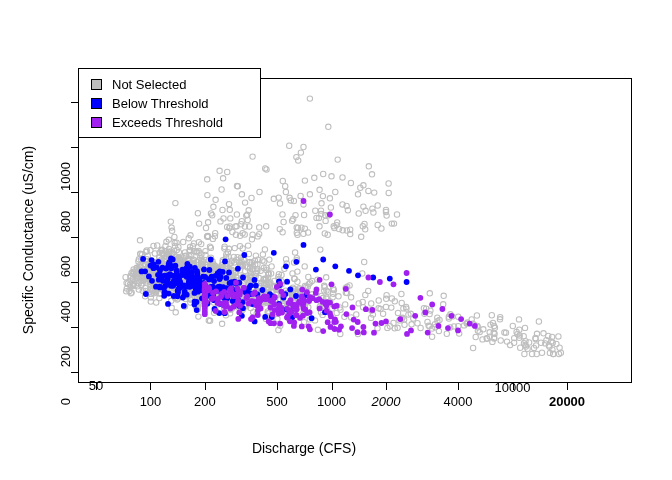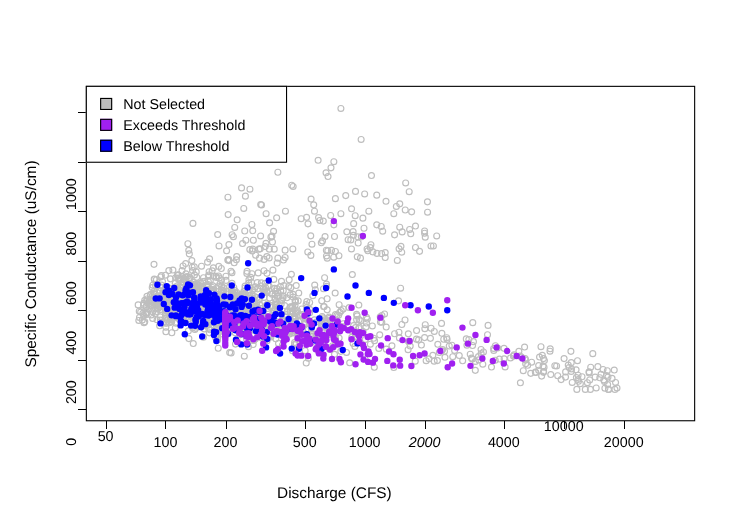--- a/index.html
+++ b/index.html
@@ -88,21 +88,21 @@
     transform: rotate(-90deg);
     transform-origin: 0 0;
     position: absolute;
     margin-left: 18px;
     margin-top: 480px;
   }
   
   #legend-box {
     position: absolute;
     left: 78px;
-    top: 78px;
+    top: 68px;
     width: 183px;
     height: 70px;
     border: 1px solid #000000;
     background: #ffffff;
     box-sizing: border-box;
     padding: 6px 0 16px 12px;
   }
   .legend-row {
     display: flex;
     align-items: center;
@@ -2190,48 +2190,48 @@
       <circle cx="370.0" cy="250.1" r="2.9" fill="#A020F0" stroke="none"></circle>
       <circle cx="380.0" cy="252.4" r="2.9" fill="#A020F0" stroke="none"></circle>
       <circle cx="333.0" cy="252.4" r="2.9" fill="#A020F0" stroke="none"></circle>
       <circle cx="349.7" cy="254.6" r="2.9" fill="#A020F0" stroke="none"></circle>
       <circle cx="267.8" cy="210.8" r="2.9" fill="#A020F0" stroke="none"></circle>
       <circle cx="253.5" cy="206.3" r="2.9" fill="#A020F0" stroke="none"></circle>
       <circle cx="241.6" cy="201.8" r="2.9" fill="#A020F0" stroke="none"></circle>
     </svg>
 
   <div id="tick-label-layer">
-      <div class="tick-label x-tick-label" style="left: 96px; top: 389px;">50</div>
+      <div class="tick-label x-tick-label" style="left: 96px; top: 378px;">50</div>
       <div class="tick-label x-tick-label" style="left: 150.49px; top: 394px;">100</div>
       <div class="tick-label x-tick-label" style="left: 204.979px; top: 394px;">200</div>
       <div class="tick-label x-tick-label" style="left: 277.01px; top: 394px;">500</div>
       <div class="tick-label x-tick-label" style="left: 331.5px; top: 394px;">1000</div>
       <div class="tick-label x-tick-label" style="left: 385.99px; top: 394px; font-style: italic;">2000</div>
       <div class="tick-label x-tick-label" style="left: 458.021px; top: 394px;">4000</div>
       <div class="tick-label x-tick-label" style="left: 512.51px; top: 380px;">10000</div>
-      <div class="tick-label x-tick-label" style="left: 567px; top: 394px;">20000</div>
+      <div class="tick-label x-tick-label" style="left: 567px; top: 394px; font-weight: bold;">20000</div>
       <div class="tick-label y-tick-label" style="left: 5px; width: 60px; top: 364px;">0</div>
       <div class="tick-label y-tick-label" style="left: 5px; width: 60px; top: 319px;">200</div>
       <div class="tick-label y-tick-label" style="left: 5px; width: 60px; top: 274px;">400</div>
       <div class="tick-label y-tick-label" style="left: 5px; width: 60px; top: 229px;">600</div>
       <div class="tick-label y-tick-label" style="left: 5px; width: 60px; top: 184px;">800</div>
       <div class="tick-label y-tick-label" style="left: 5px; width: 60px; top: 139px;">1000</div>
     </div>
 
   <div class="axis-title" id="x-axis-title">Discharge (CFS)</div>
   <div class="axis-title" id="y-axis-title">Specific Conductance (uS/cm)</div>
 
   <div id="legend-box">
     <div class="legend-row">
       <span class="legend-swatch" id="sw0" style="background: rgb(190, 190, 190);"></span>
       <span class="legend-label">Not Selected</span>
     </div>
     <div class="legend-row">
+      <span class="legend-swatch" id="sw1" style="background: rgb(0, 0, 255);"></span>
+      <span class="legend-label">Below Threshold</span>
+    </div>
+    <div class="legend-row">
       <span class="legend-swatch" id="sw2" style="background: rgb(160, 32, 240);"></span>
       <span class="legend-label">Exceeds Threshold</span>
-    </div>
-    <div class="legend-row">
-      <span class="legend-swatch" id="sw1" style="background: rgb(0, 0, 255);"></span>
-      <span class="legend-label">Below Threshold</span>
     </div>
   </div>
 
 </div>
 
 </body></html>

